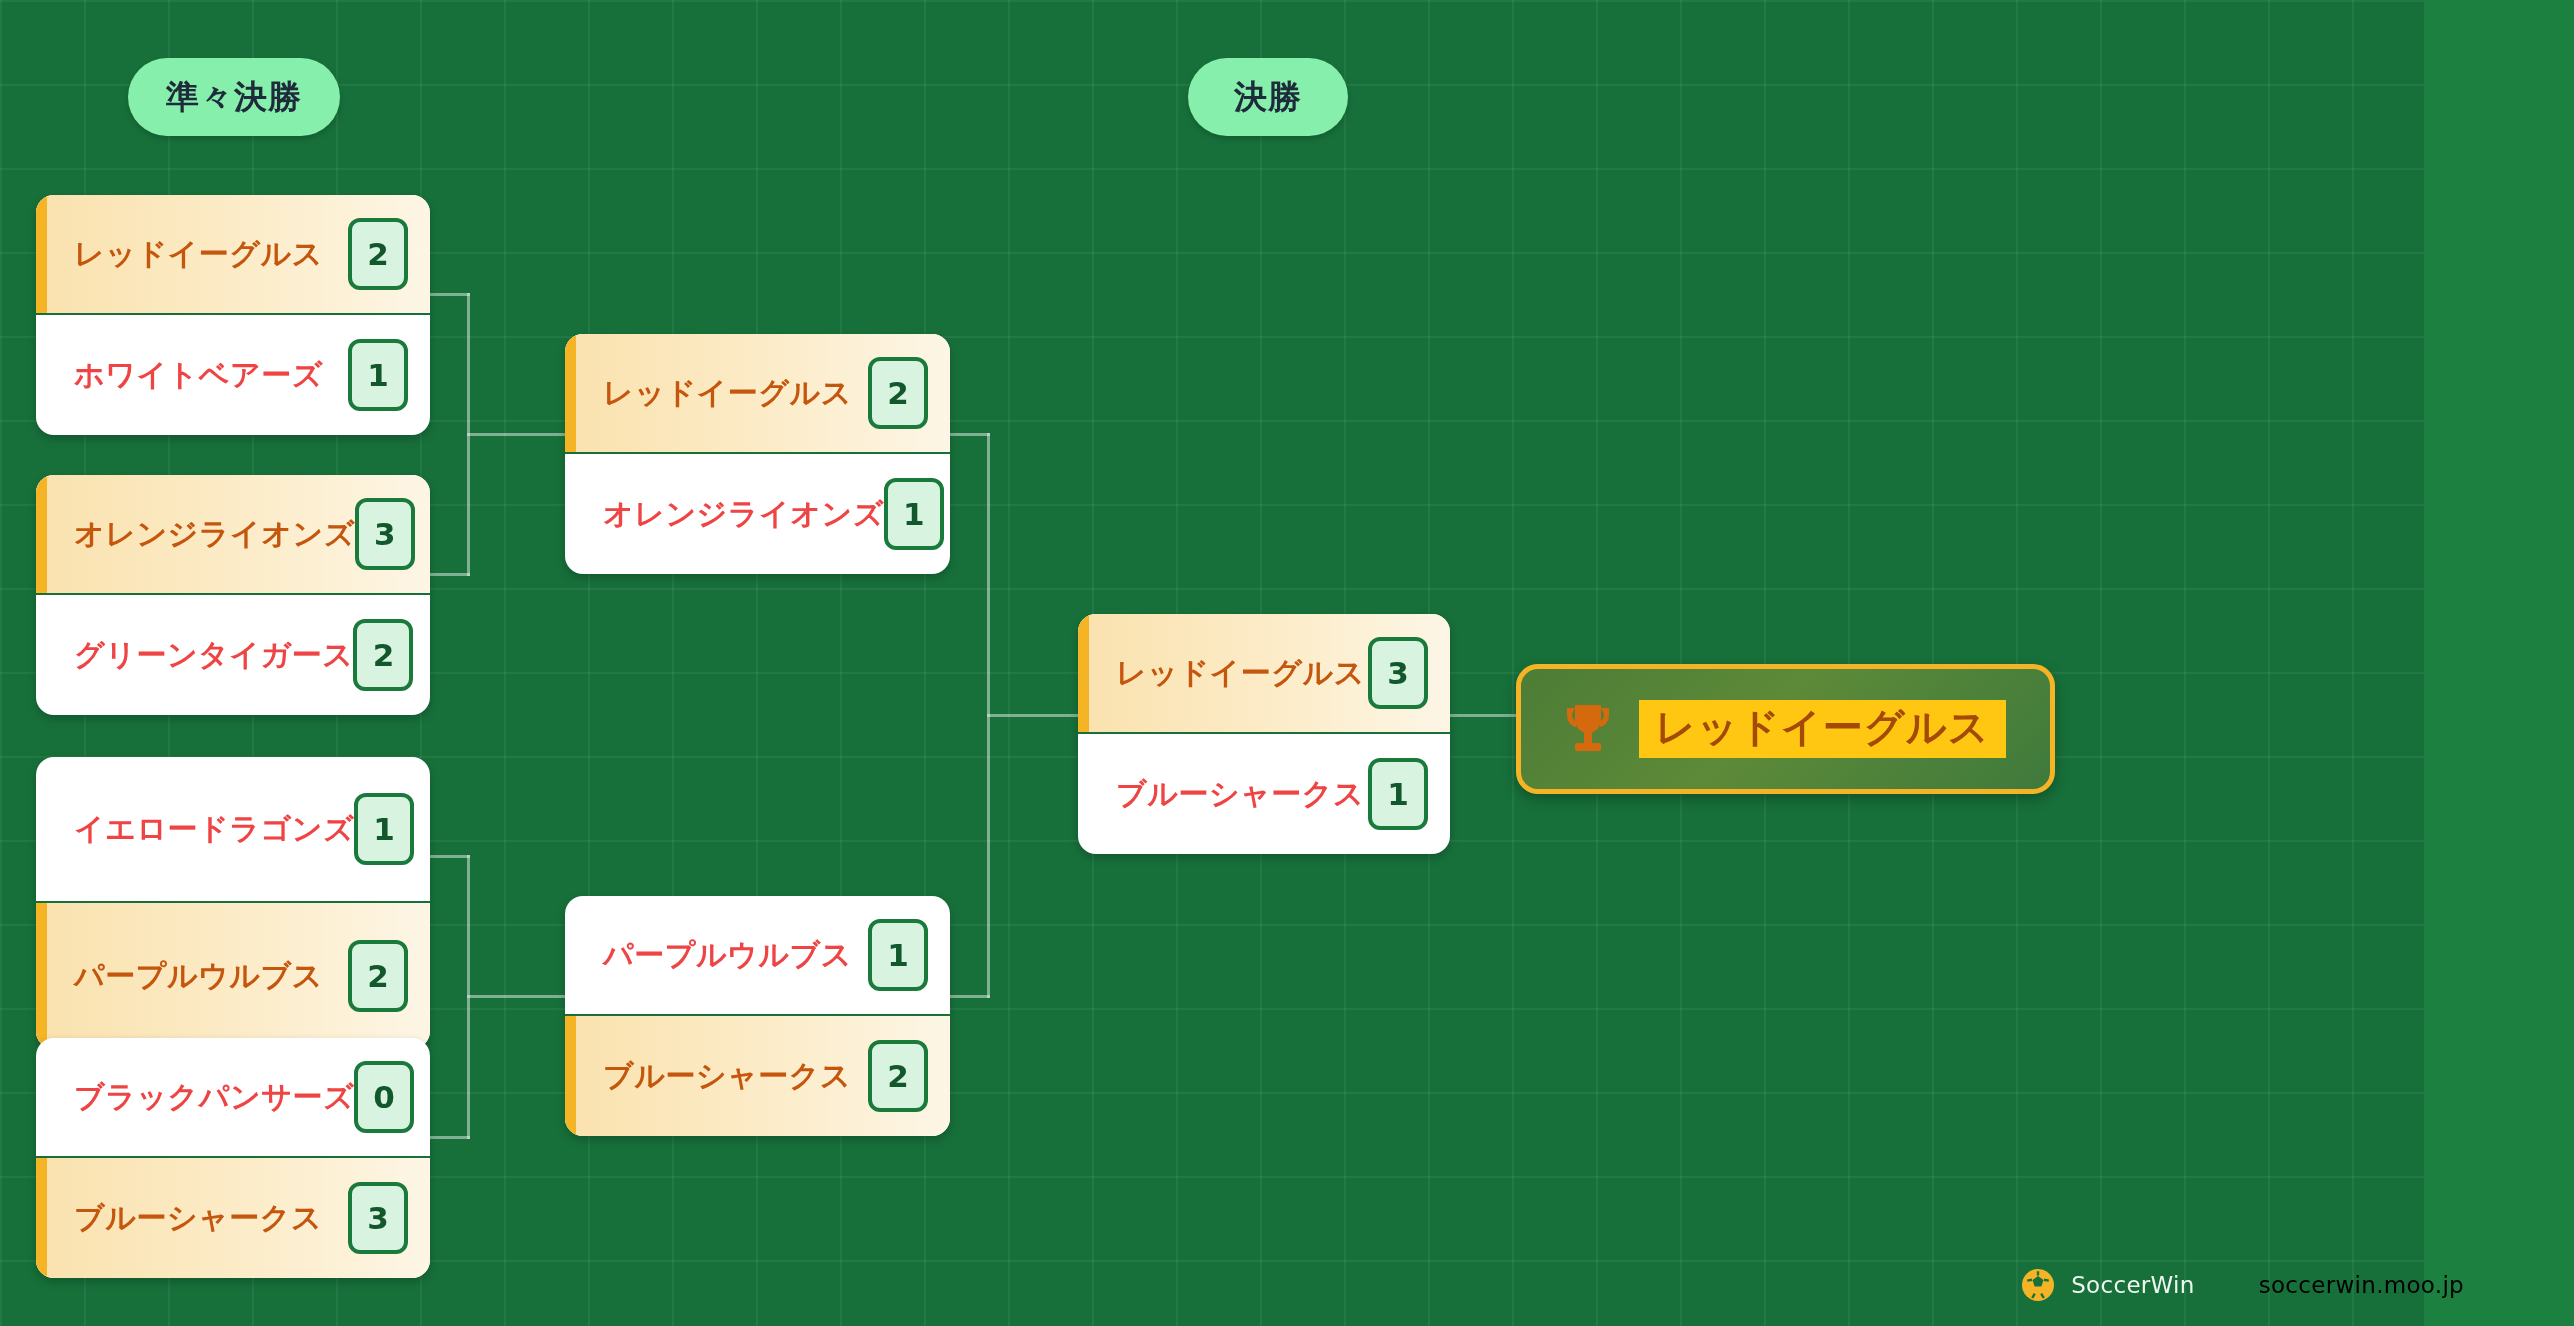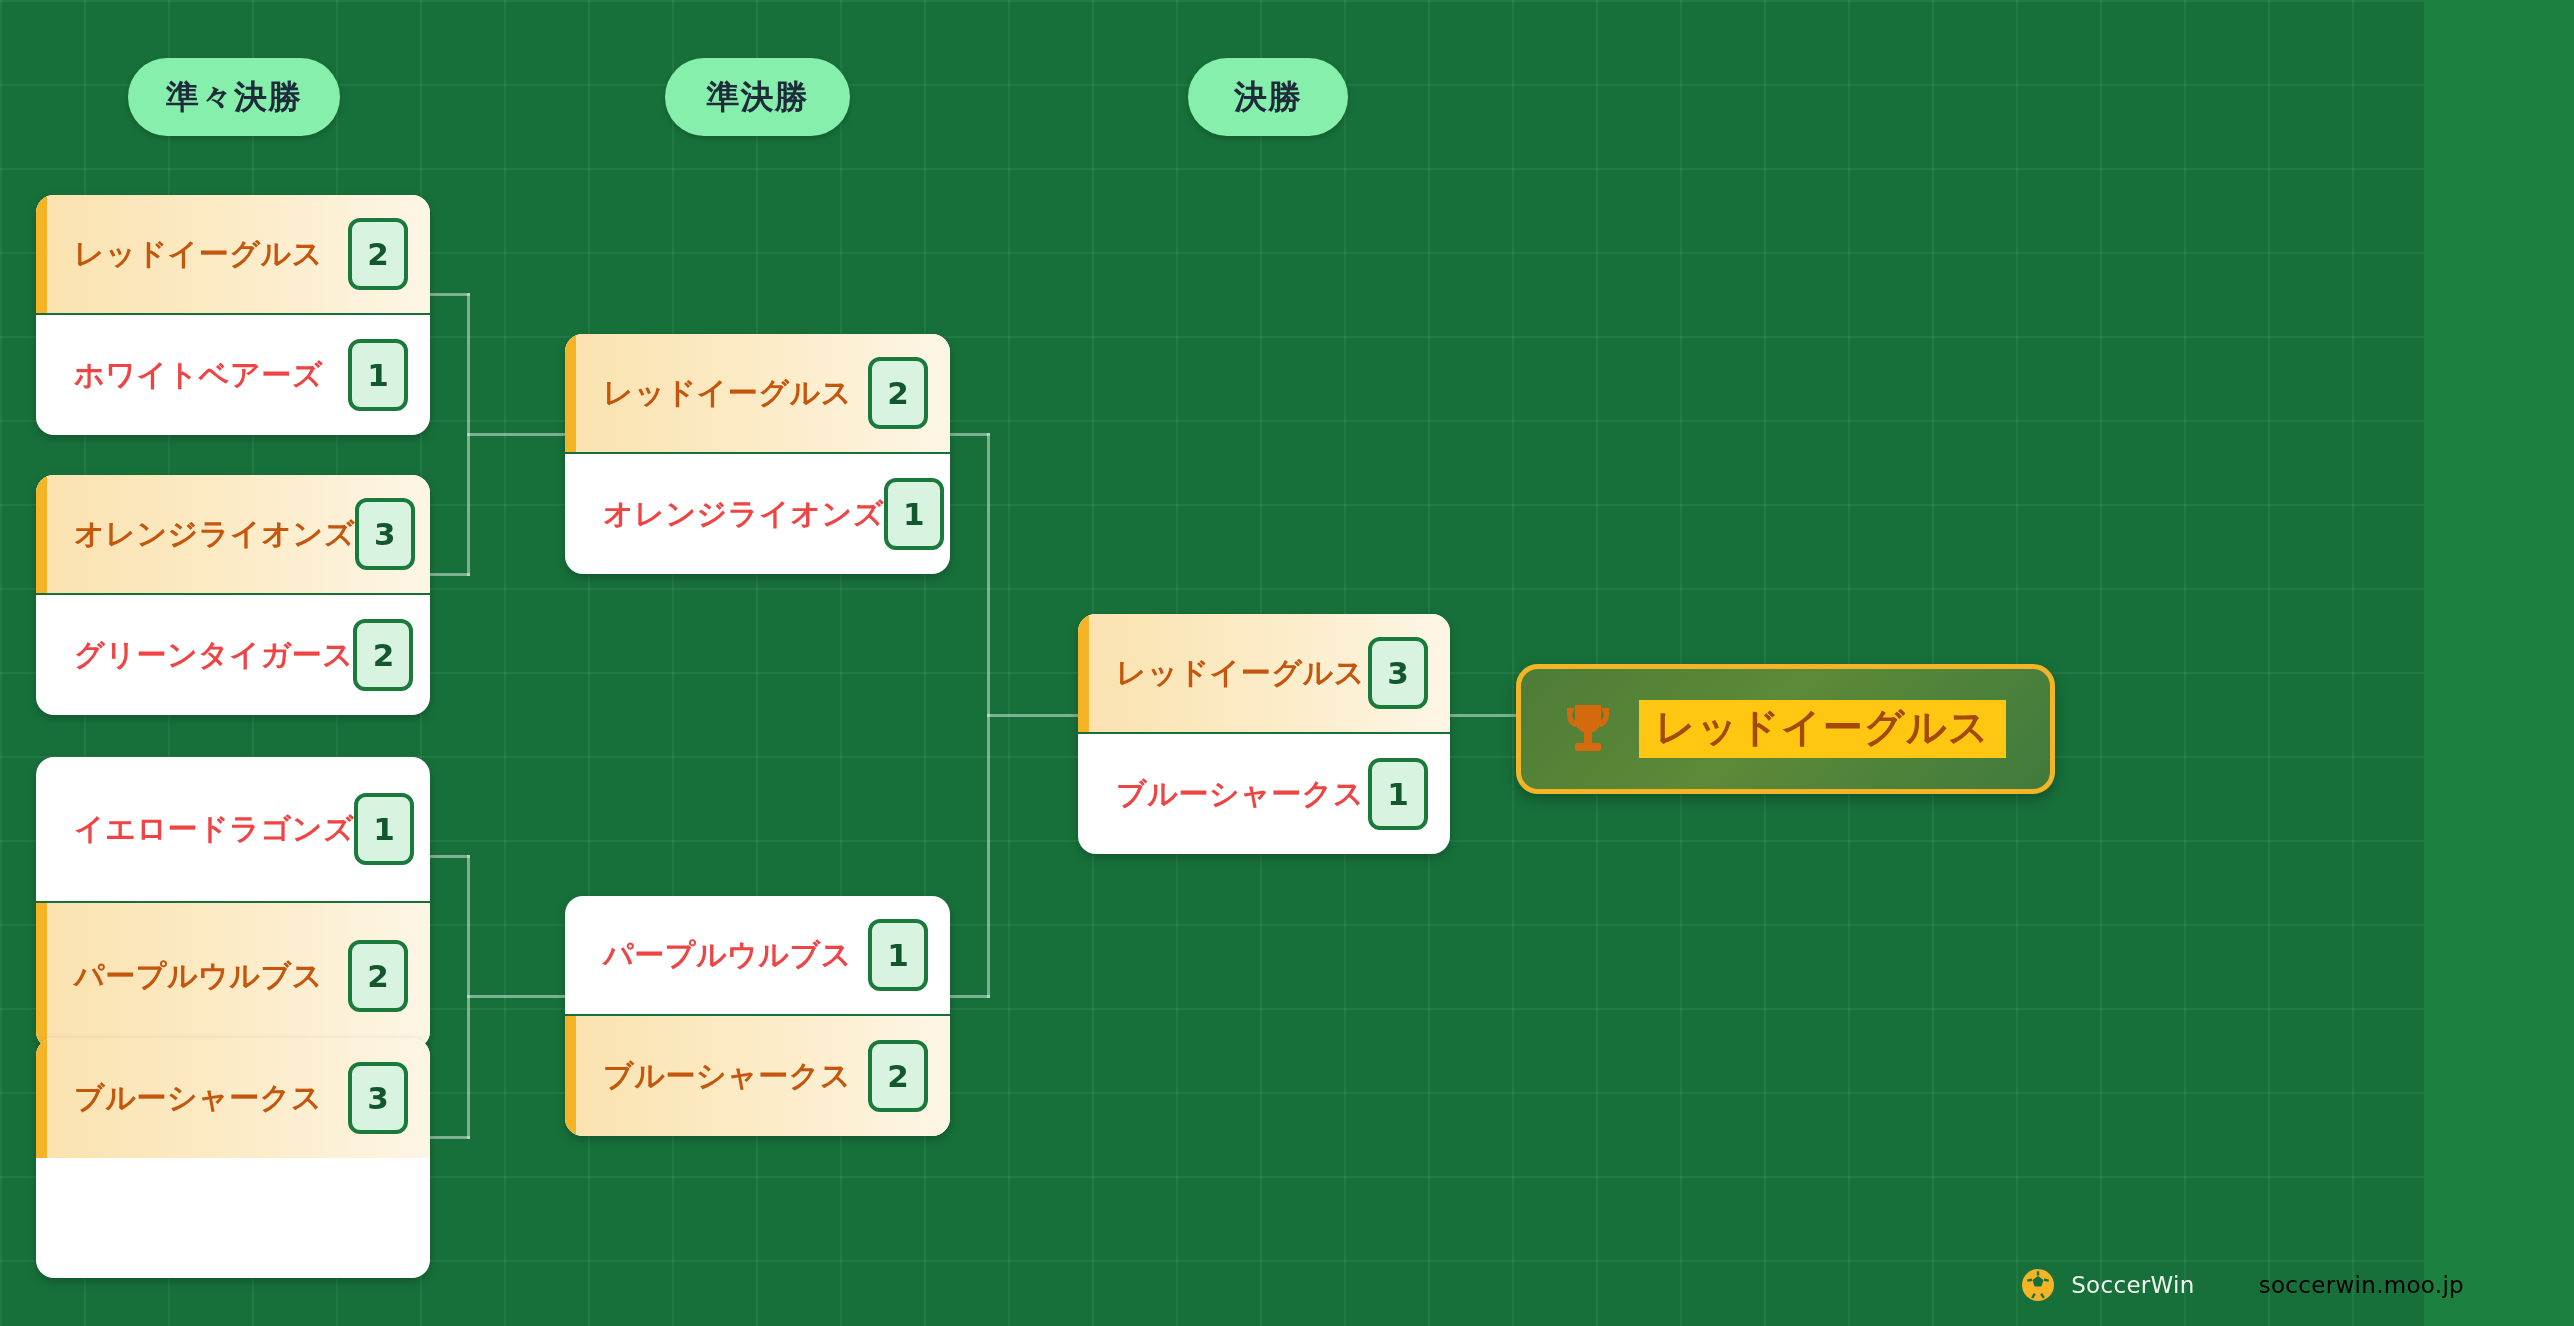--- a/index.html
+++ b/index.html
@@ -114,23 +114,20 @@
 
 <div id="stage">
 
   <div class="pitch"></div>
   <div class="rightpanel"></div>
 
   <div class="round-pill" style="left:128px;top:58px;width:212px;">
     <span>準々決勝</span>
   </div>
 
-  <div class="round-pill" style="left:665px;top:58px;width:185px;">
-    <span>準決勝</span>
-  </div>
 
   <div class="round-pill" style="left:1188px;top:58px;width:160px;">
     <span>決勝</span>
   </div>
 
 
   <div class="conn h" style="left:430px;top:293px;width:40px;"></div>
   <div class="conn h" style="left:430px;top:573px;width:40px;"></div>
   <div class="conn v" style="left:467px;top:293px;height:283px;"></div>
   <div class="conn h" style="left:467px;top:433px;width:100px;"></div>
@@ -174,20 +171,24 @@
       <span class="team-name">イエロードラゴンズ</span>
       <span class="score-box">1</span>
     </div>
     <div class="team-row winner">
       <span class="team-name">パープルウルブス</span>
       <span class="score-box">2</span>
     </div>
   </div>
 
   <div class="match-card" style="left:36px;top:1038px;width:394px;height:240px;">
+    <div class="team-row sep">
+      <span class="team-name">ブラックパンサーズ</span>
+      <span class="score-box">0</span>
+    </div>
     <div class="team-row winner">
       <span class="team-name">ブルーシャークス</span>
       <span class="score-box">3</span>
     </div>
   </div>
 
   <div class="match-card" style="left:565px;top:334px;width:385px;height:240px;">
     <div class="team-row sep winner">
       <span class="team-name">レッドイーグルス</span>
       <span class="score-box">2</span>

